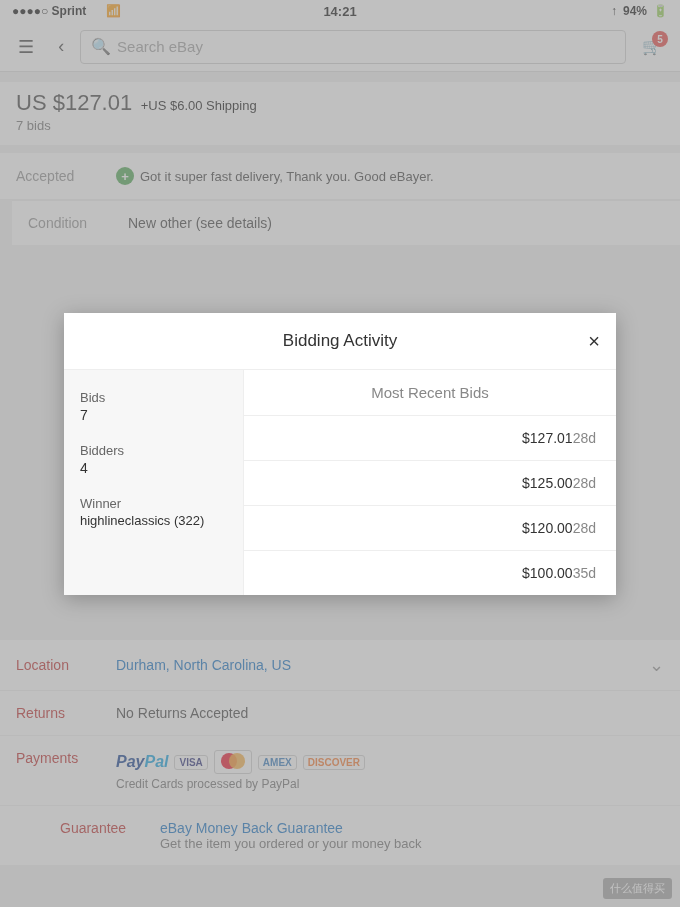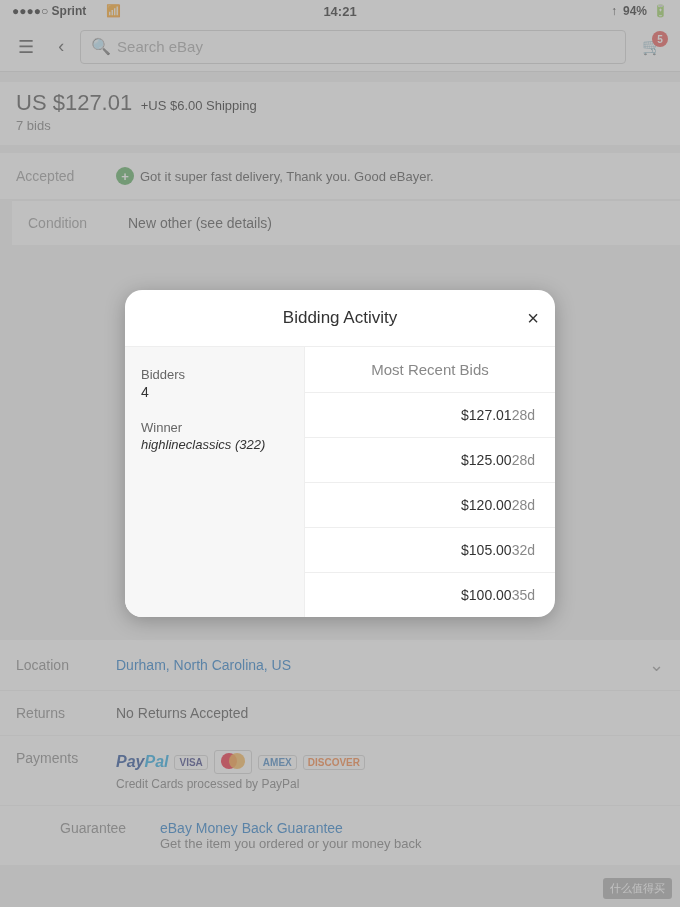--- a/index.html
+++ b/index.html
@@ -122,22 +122,22 @@
       top: 0; left: 0; right: 0; bottom: 0;
       background: rgba(150,150,150,0.6);
       display: flex;
       align-items: center;
       justify-content: center;
       z-index: 100;
     }
 
     .modal {
       background: #fff;
-      border-radius: 17px;
-      width: 430px;
+      border-radius: 0;
+      width: 552px;
       overflow: hidden;
       box-shadow: 0 4px 20px rgba(0,0,0,0.25);
     }
 
     .modal-header {
       display: flex;
       align-items: center;
       justify-content: center;
       padding: 18px 20px;
       border-bottom: 1px solid #eee;
@@ -155,21 +155,21 @@
 
     .modal-left {
       width: 180px;
       padding: 20px 16px;
       background: #f7f7f7;
       border-right: 1px solid #eee;
     }
     .modal-stat { margin-bottom: 20px; }
     .modal-stat-label { font-size: 13px; color: #666; margin-bottom: 2px; }
     .modal-stat-value { font-size: 14px; color: #333; }
-    .modal-stat-value.winner { font-size: 13px; font-style: italic; }
+    .modal-stat-value.winner { font-size: 13px; }
 
     .modal-right {
       flex: 1;
       padding: 0;
     }
     .bids-header {
       text-align: center;
       font-size: 15px;
       color: #888;
       padding: 14px 0;
@@ -200,21 +200,21 @@
       background: #fff;
       margin-bottom: 8px;
     }
     .section-row {
       display: flex;
       align-items: flex-start;
       padding: 14px 16px;
       border-bottom: 1px solid #f0f0f0;
     }
     .section-row:last-child { border-bottom: none; margin-left: 44px; }
-    .section-label { font-size: 14px; color: #737373; width: 100px; flex-shrink: 0; }
+    .section-label { font-size: 14px; color: #b91c1c; width: 100px; flex-shrink: 0; }
     .section-value { font-size: 14px; color: #333; flex: 1; }
     .section-value.link { color: #0066c0; }
     .section-value.sub { font-size: 13px; color: #666; }
 
     .location-row {
       display: flex;
       align-items: center;
       justify-content: space-between;
       padding: 14px 16px;
       border-bottom: 1px solid #eee;
@@ -311,20 +311,24 @@
 
     <div class="modal-header">
       <span class="modal-title">Bidding Activity</span>
       <span class="modal-close">×</span>
     </div>
 
     <div class="modal-body">
 
       <div class="modal-left">
         <div class="modal-stat">
+          <div class="modal-stat-label">Bids</div>
+          <div class="modal-stat-value">7</div>
+        </div>
+        <div class="modal-stat">
           <div class="modal-stat-label">Bidders</div>
           <div class="modal-stat-value">4</div>
         </div>
         <div class="modal-stat">
           <div class="modal-stat-label">Winner</div>
           <div class="modal-stat-value winner">highlineclassics (322)</div>
         </div>
       </div>
 
       <div class="modal-right">
@@ -334,24 +338,20 @@
           <span>$127.01</span>
           <span class="bid-time">28d</span>
         </div>
         <div class="bid-row">
           <span>$125.00</span>
           <span class="bid-time">28d</span>
         </div>
         <div class="bid-row">
           <span>$120.00</span>
           <span class="bid-time">28d</span>
-        </div>
-        <div class="bid-row">
-          <span>$105.00</span>
-          <span class="bid-time">32d</span>
         </div>
         <div class="bid-row">
           <span>$100.00</span>
           <span class="bid-time">35d</span>
         </div>
 
       </div>
     </div>
   </div>
 </div>

